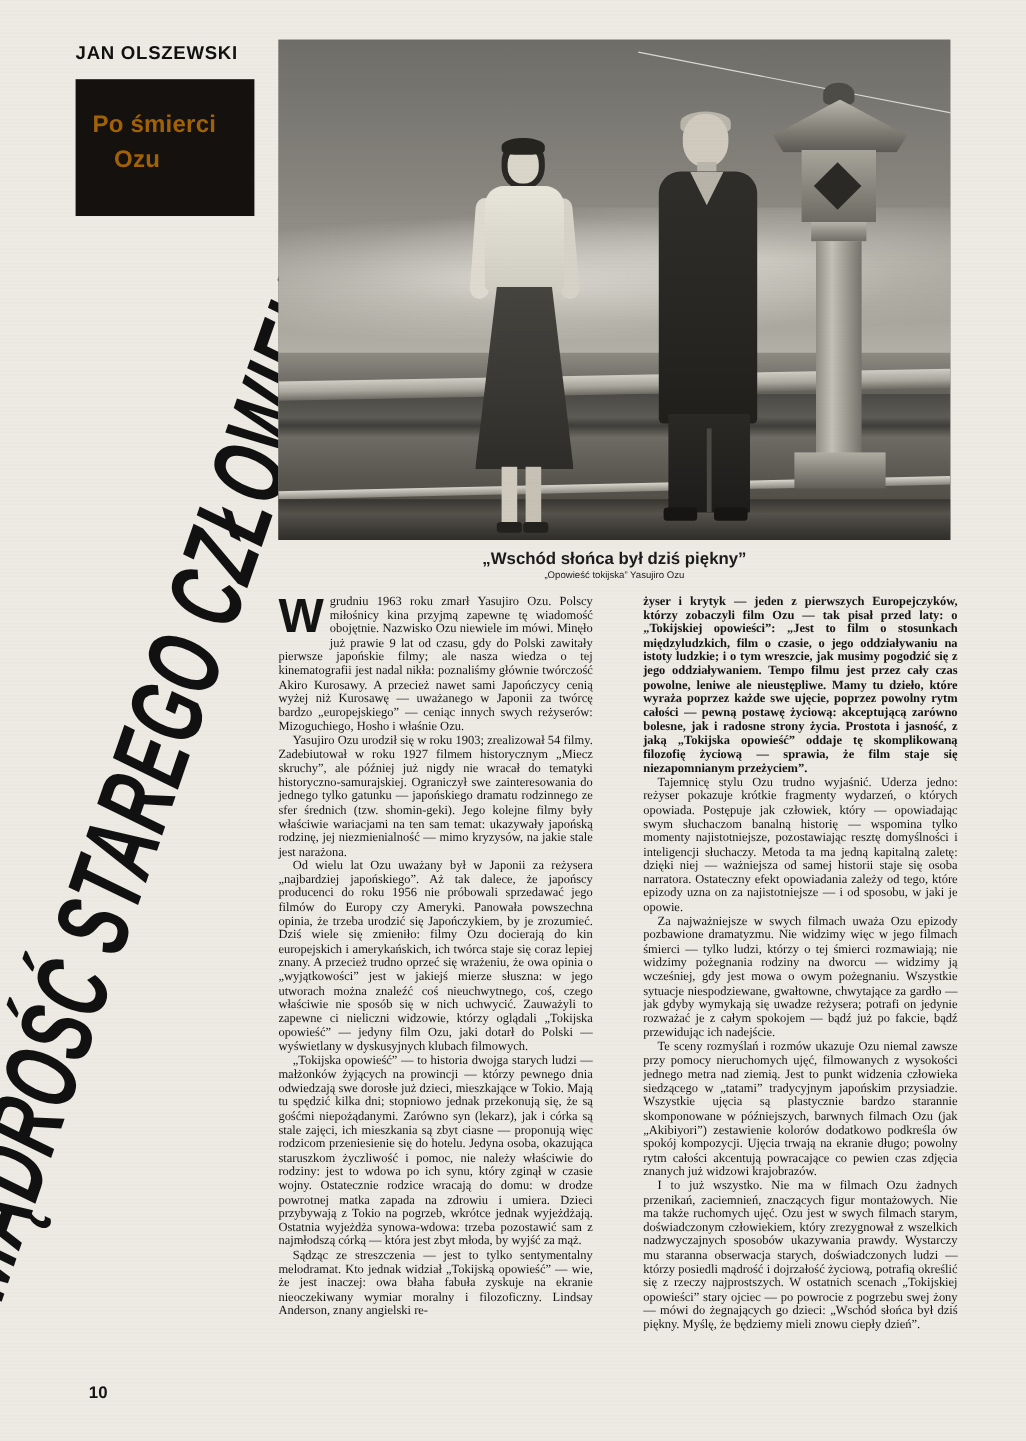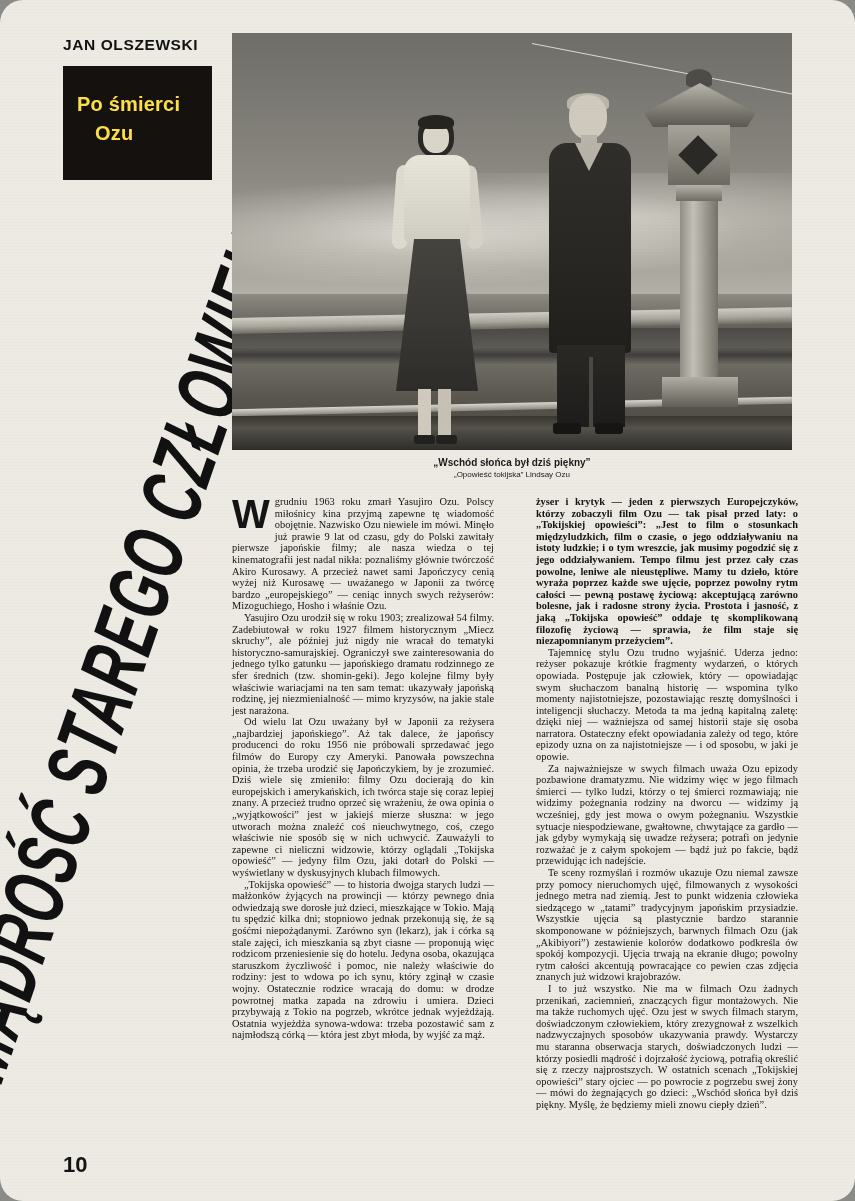--- a/index.html
+++ b/index.html
@@ -8,21 +8,20 @@
     background: #8a8a86;
   }
   .page {
     position: relative;
     width: 855px;
     height: 1201px;
     background: #eceae3;
     overflow: hidden;
     font-family: "Liberation Serif", serif;
     color: #141414;
-    border-radius: 23px;
   }
   
   .page::after {
     content: "";
     position: absolute;
     inset: 0;
     pointer-events: none;
     background:
       repeating-linear-gradient(0deg, rgba(0,0,0,0.015) 0px, rgba(0,0,0,0.015) 1px, rgba(255,255,255,0) 1px, rgba(255,255,255,0) 3px);
     opacity: .55;
@@ -41,21 +40,21 @@
   }
 
   
   .title-box {
     position: absolute;
     left: 63px;
     top: 66px;
     width: 149px;
     height: 114px;
     background: #14110f;
-    color: #fde047;
+    color: #a16207;
   }
   .title-box .t1, .title-box .t2 {
     font-family: "Liberation Sans", sans-serif;
     font-weight: bold;
     font-size: 20px;
     letter-spacing: .2px;
     position: absolute;
     left: 14px;
   }
   .title-box .t1 { top: 27px; }
@@ -87,25 +86,25 @@
     color: #111;
     white-space: nowrap;
     transform: scaleY(1.55) scaleX(0.97);
     transform-origin: left center;
     display: inline-block;
   }
 
   
   .page-number {
     position: absolute;
-    left: 63px;
+    left: 74px;
     top: 1152px;
     font-family: "Liberation Sans", sans-serif;
     font-weight: bold;
-    font-size: 22px;
+    font-size: 14px;
   }
 
   
   .photo {
     position: absolute;
     left: 232px;
     top: 33px;
     width: 560px;
     height: 417px;
     overflow: hidden;
@@ -224,21 +223,21 @@
     position: absolute;
     left: 232px;
     top: 456px;
     width: 560px;
     text-align: center;
     font-family: "Liberation Sans", sans-serif;
     font-size: 9.5px;
     line-height: 1.35;
     color: #1a1a1a;
   }
-  .caption .c1 { font-weight: bold; font-size: 10px; }
+  .caption .c1 { font-weight: bold; font-size: 14px; }
   .caption .c2 { font-size: 8px; }
 
   
   .col {
     position: absolute;
     top: 496px;
     width: 262px;
     font-size: 10.4px;
     line-height: 11.6px;
     text-align: justify;
@@ -324,28 +323,29 @@
       <div class="m-collar"></div>
       <div class="m-legs"></div>
       <div class="m-split"></div>
       <div class="m-shoe-l"></div>
       <div class="m-shoe-r"></div>
     </div>
   </div>
 
   <div class="caption">
     <div class="c1">„Wschód słońca był dziś piękny”</div>
-    <div class="c2">„Opowieść tokijska” Lindsay Ozu</div>
+    <div class="c2">„Opowieść tokijska” Yasujiro Ozu</div>
   </div>
 
   <div class="col left">
     <p class="noindent"><span class="dropcap">W</span><span>grudniu 1963 roku zmarł Yasujiro Ozu. Polscy miłośnicy kina przyjmą zapewne tę wiadomość obojętnie. Nazwisko Ozu niewiele im mówi. Minęło już prawie 9 lat od czasu, gdy do Polski zawitały pierwsze japońskie filmy; ale nasza wiedza o tej kinematografii jest nadal nikła: poznaliśmy głównie twórczość Akiro Kurosawy. A przecież nawet sami Japończycy cenią wyżej niż Kurosawę — uważanego w Japonii za twórcę bardzo „europejskiego” — ceniąc innych swych reżyserów: Mizoguchiego, Hosho i właśnie Ozu.</span></p>
     <p>Yasujiro Ozu urodził się w roku 1903; zrealizował 54 filmy. Zadebiutował w roku 1927 filmem historycznym „Miecz skruchy”, ale później już nigdy nie wracał do tematyki historyczno-samurajskiej. Ograniczył swe zainteresowania do jednego tylko gatunku — japońskiego dramatu rodzinnego ze sfer średnich (tzw. shomin-geki). Jego kolejne filmy były właściwie wariacjami na ten sam temat: ukazywały japońską rodzinę, jej niezmienialność — mimo kryzysów, na jakie stale jest narażona.</p>
     <p>Od wielu lat Ozu uważany był w Japonii za reżysera „najbardziej japońskiego”. Aż tak dalece, że japońscy producenci do roku 1956 nie próbowali sprzedawać jego filmów do Europy czy Ameryki. Panowała powszechna opinia, że trzeba urodzić się Japończykiem, by je zrozumieć. Dziś wiele się zmieniło: filmy Ozu docierają do kin europejskich i amerykańskich, ich twórca staje się coraz lepiej znany. A przecież trudno oprzeć się wrażeniu, że owa opinia o „wyjątkowości” jest w jakiejś mierze słuszna: w jego utworach można znaleźć coś nieuchwytnego, coś, czego właściwie nie sposób się w nich uchwycić. Zauważyli to zapewne ci nieliczni widzowie, którzy oglądali „Tokijska opowieść” — jedyny film Ozu, jaki dotarł do Polski — wyświetlany w dyskusyjnych klubach filmowych.</p>
     <p>„Tokijska opowieść” — to historia dwojga starych ludzi — małżonków żyjących na prowincji — którzy pewnego dnia odwiedzają swe dorosłe już dzieci, mieszkające w Tokio. Mają tu spędzić kilka dni; stopniowo jednak przekonują się, że są gośćmi niepożądanymi. Zarówno syn (lekarz), jak i córka są stale zajęci, ich mieszkania są zbyt ciasne — proponują więc rodzicom przeniesienie się do hotelu. Jedyna osoba, okazująca staruszkom życzliwość i pomoc, nie należy właściwie do rodziny: jest to wdowa po ich synu, który zginął w czasie wojny. Ostatecznie rodzice wracają do domu: w drodze powrotnej matka zapada na zdrowiu i umiera. Dzieci przybywają z Tokio na pogrzeb, wkrótce jednak wyjeżdżają. Ostatnia wyjeżdża synowa-wdowa: trzeba pozostawić sam z najmłodszą córką — która jest zbyt młoda, by wyjść za mąż.</p>
+    <p>Sądząc ze streszczenia — jest to tylko sentymentalny melodramat. Kto jednak widział „Tokijską opowieść” — wie, że jest inaczej: owa błaha fabuła zyskuje na ekranie nieoczekiwany wymiar moralny i filozoficzny. Lindsay Anderson, znany angielski re-</p>
   </div>
 
   <div class="col right">
     <p class="noindent b">żyser i krytyk — jeden z pierwszych Europejczyków, którzy zobaczyli film Ozu — tak pisał przed laty: o „Tokijskiej opowieści”: „Jest to film o stosunkach międzyludzkich, film o czasie, o jego oddziaływaniu na istoty ludzkie; i o tym wreszcie, jak musimy pogodzić się z jego oddziaływaniem. Tempo filmu jest przez cały czas powolne, leniwe ale nieustępliwe. Mamy tu dzieło, które wyraża poprzez każde swe ujęcie, poprzez powolny rytm całości — pewną postawę życiową: akceptującą zarówno bolesne, jak i radosne strony życia. Prostota i jasność, z jaką „Tokijska opowieść” oddaje tę skomplikowaną filozofię życiową — sprawia, że film staje się niezapomnianym przeżyciem”.</p>
     <p>Tajemnicę stylu Ozu trudno wyjaśnić. Uderza jedno: reżyser pokazuje krótkie fragmenty wydarzeń, o których opowiada. Postępuje jak człowiek, który — opowiadając swym słuchaczom banalną historię — wspomina tylko momenty najistotniejsze, pozostawiając resztę domyślności i inteligencji słuchaczy. Metoda ta ma jedną kapitalną zaletę: dzięki niej — ważniejsza od samej historii staje się osoba narratora. Ostateczny efekt opowiadania zależy od tego, które epizody uzna on za najistotniejsze — i od sposobu, w jaki je opowie.</p>
     <p>Za najważniejsze w swych filmach uważa Ozu epizody pozbawione dramatyzmu. Nie widzimy więc w jego filmach śmierci — tylko ludzi, którzy o tej śmierci rozmawiają; nie widzimy pożegnania rodziny na dworcu — widzimy ją wcześniej, gdy jest mowa o owym pożegnaniu. Wszystkie sytuacje niespodziewane, gwałtowne, chwytające za gardło — jak gdyby wymykają się uwadze reżysera; potrafi on jedynie rozważać je z całym spokojem — bądź już po fakcie, bądź przewidując ich nadejście.</p>
     <p>Te sceny rozmyślań i rozmów ukazuje Ozu niemal zawsze przy pomocy nieruchomych ujęć, filmowanych z wysokości jednego metra nad ziemią. Jest to punkt widzenia człowieka siedzącego w „tatami” tradycyjnym japońskim przysiadzie. Wszystkie ujęcia są plastycznie bardzo starannie skomponowane w późniejszych, barwnych filmach Ozu (jak „Akibiyori”) zestawienie kolorów dodatkowo podkreśla ów spokój kompozycji. Ujęcia trwają na ekranie długo; powolny rytm całości akcentują powracające co pewien czas zdjęcia znanych już widzowi krajobrazów.</p>
     <p>I to już wszystko. Nie ma w filmach Ozu żadnych przenikań, zaciemnień, znaczących figur montażowych. Nie ma także ruchomych ujęć. Ozu jest w swych filmach starym, doświadczonym człowiekiem, który zrezygnował z wszelkich nadzwyczajnych sposobów ukazywania prawdy. Wystarczy mu staranna obserwacja starych, doświadczonych ludzi — którzy posiedli mądrość i dojrzałość życiową, potrafią określić się z rzeczy najprostszych. W ostatnich scenach „Tokijskiej opowieści” stary ojciec — po powrocie z pogrzebu swej żony — mówi do żegnających go dzieci: „Wschód słońca był dziś piękny. Myślę, że będziemy mieli znowu ciepły dzień”.</p>
   </div>
 

